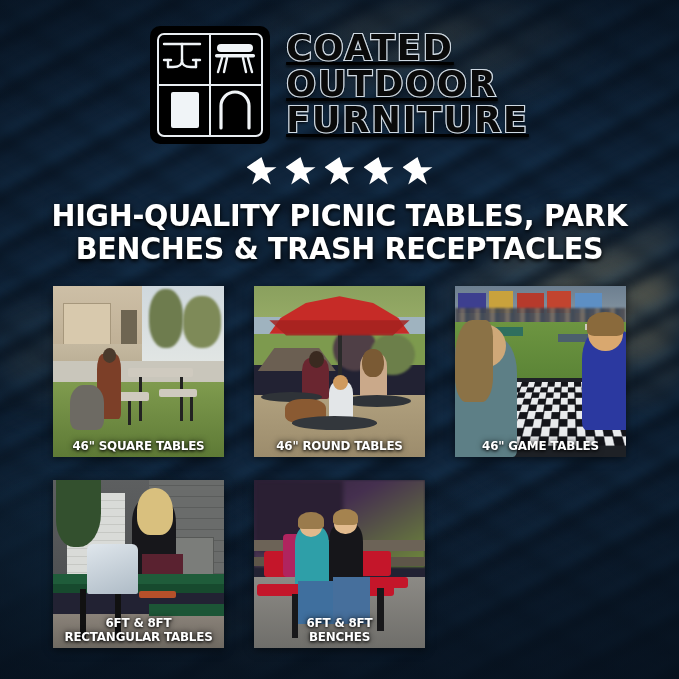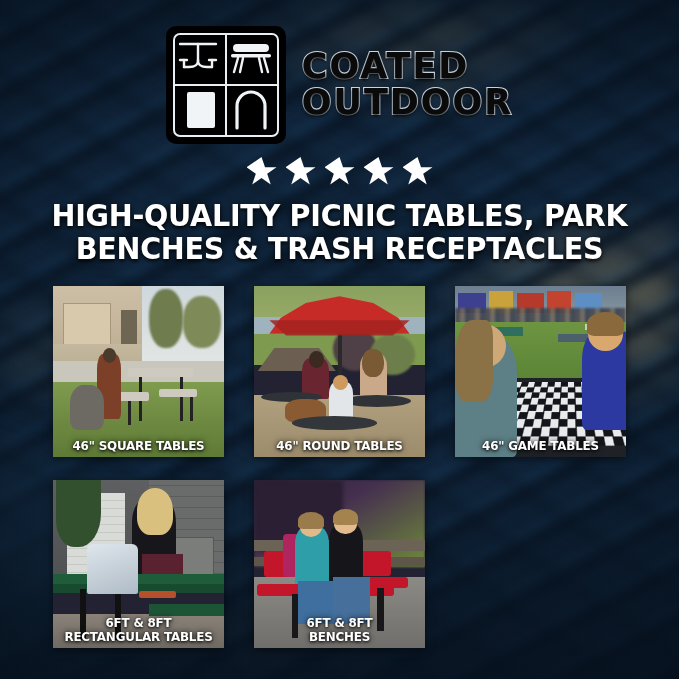--- a/index.html
+++ b/index.html
@@ -104,21 +104,21 @@
     position: absolute; inset: 7px;
     border: 2px solid #e9eef2; border-radius: 7px;
   }
   .q { position: absolute; }
   .q svg { display: block; }
   .q-tl { left: 12px; top: 14px; }
   .q-tr { left: 64px; top: 16px; }
   .q-bl { left: 18px; top: 64px; }
   .q-br { left: 66px; top: 62px; }
 
-  .logo-text { flex: 0 0 auto; }
+  .logo-text { flex: 0 0 auto; text-decoration: underline; }
   .logo-line {
     font-family: "DejaVu Sans", sans-serif;
     font-weight: 700;
     letter-spacing: 2px;
     color: #0a0a0a;
     text-transform: uppercase;
     line-height: 1.02;
     -webkit-text-stroke: 2.2px #cfd9e2;
     paint-order: stroke fill;
     text-shadow: 0 2px 3px rgba(0,0,0,0.75);
@@ -374,20 +374,21 @@
       <span class="q q-br">
         <svg width="38" height="42" viewBox="0 0 38 42">
           <path d="M5 40 V18 A14 14 0 0 1 33 18 V40" fill="none" stroke="#f0f4f7" stroke-width="3.2" stroke-linecap="round"></path>
         </svg>
       </span>
     </div>
 
     <div class="logo-text">
       <div class="logo-line l1">COATED</div>
       <div class="logo-line l2">OUTDOOR</div>
+      <div class="logo-line l3">FURNITURE</div>
     </div>
   </div>
 
   <div class="stars">
     <span class="star"></span>
     <span class="star"></span>
     <span class="star"></span>
     <span class="star"></span>
     <span class="star"></span>
   </div>

